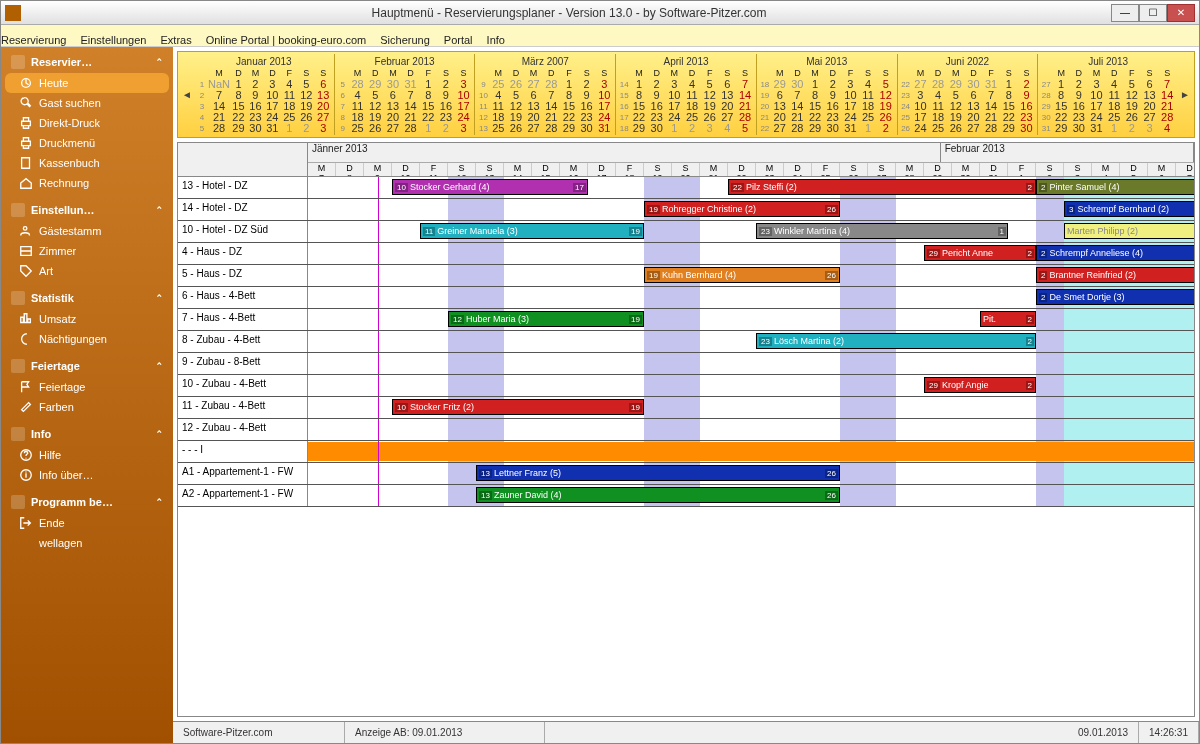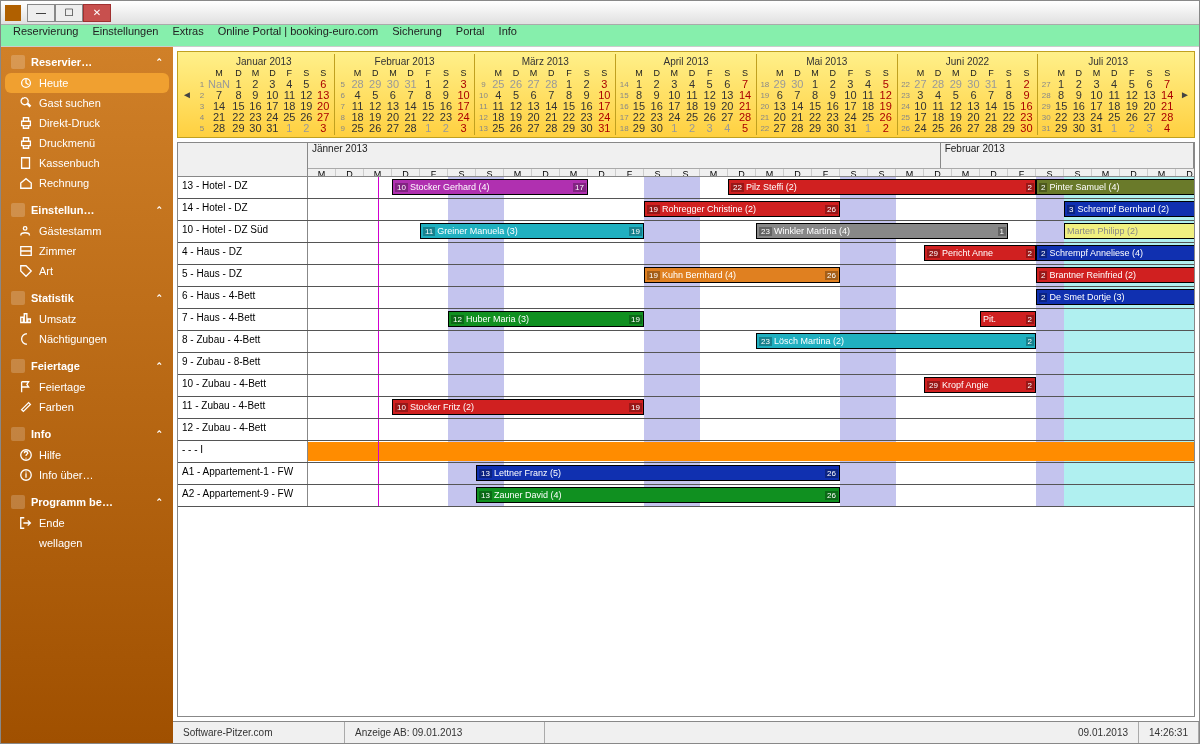--- a/index.html
+++ b/index.html
@@ -4,21 +4,21 @@
 <style>
 *{margin:0;padding:0;box-sizing:border-box;font-family:Tahoma,Arial,sans-serif;font-size:11px}
 body{background:#e8e8e8;width:1200px;height:744px;overflow:hidden}
 .window{display:flex;flex-direction:column;height:100%;border:1px solid #888}
 .titlebar{height:24px;background:linear-gradient(#fff,#e0e0e0);display:flex;align-items:center;padding:0 4px;border-bottom:1px solid #aaa}
 .titlebar .icon{width:16px;height:16px;background:#b06000;margin-right:6px}
 .titlebar .title{flex:1;text-align:center;color:#333;font-size:12px}
 .winbtns{display:flex;gap:0}
 .winbtn{width:28px;height:18px;border:1px solid #888;display:flex;align-items:center;justify-content:center;background:#eee;cursor:pointer;font-size:10px}
 .winbtn.close{background:#c8504e;color:#fff;border-color:#a03030}
-.menubar{height:22px;background:#86efac;display:flex;align-items:flex-start;padding:0 12px;gap:14px;border-bottom:1px solid #ccc}
+.menubar{height:22px;background:#fef9c3;display:flex;align-items:flex-end;padding:0 0;gap:14px;border-bottom:1px solid #ccc}
 .menubar span{cursor:pointer;color:#222}
 .content{flex:1;display:flex;overflow:hidden}
 .sidebar{width:172px;background:linear-gradient(#d08028 0%,#a05000 100%);color:#fff;padding:4px 0;display:flex;flex-direction:column;overflow:hidden}
 .sgroup{margin-bottom:6px}
 .sghdr{display:flex;align-items:center;padding:4px 10px;font-weight:bold;font-size:11px;cursor:pointer}
 .sghdr .ic{width:14px;height:14px;margin-right:6px;background:#fff3;border-radius:2px}
 .sghdr .chev{margin-left:auto;font-size:9px}
 .sitem{display:flex;align-items:center;padding:3px 10px 3px 18px;cursor:pointer;font-size:11px}
 .sitem.active{background:#f0a030;border-radius:6px;margin:0 4px;padding-left:14px}
 .sitem .ic{width:14px;height:14px;margin-right:6px;flex-shrink:0}
@@ -32,21 +32,21 @@
 .mgrid{display:grid;grid-template-columns:12px repeat(7,1fr);gap:0;font-size:9px;line-height:11px;color:#333}
 .wk{color:#888;font-size:8px;text-align:center}
 .dh{text-align:center;font-size:9px;color:#222}
 .dc{text-align:center}
 .dc.dim{color:#999}
 .dc.sun{color:#a00}
 .planner{flex:1;display:flex;flex-direction:column;margin:0 4px 4px 4px;border:1px solid #888;overflow:hidden;position:relative}
 .phdr{display:flex;background:#f0f0f0;border-bottom:1px solid #888;height:34px}
 .phdr .roomcol{width:130px;border-right:1px solid #888}
 .phdr .timecol{flex:1;position:relative;overflow:hidden}
-.monthrow{display:flex;height:26px;border-bottom:1px solid #aaa}
+.monthrow{display:flex;height:20px;border-bottom:1px solid #aaa}
 .monthrow .mseg{border-right:1px solid #888;padding-left:4px;font-size:10px;color:#222}
 .dayrow{display:flex;height:20px;overflow:hidden}
 .daycol{flex:0 0 28px;text-align:center;font-size:9px;line-height:10px;padding-top:0;border-right:1px solid #ccc}
 .pbody{flex:1;overflow:auto;position:relative}
 .prow{display:flex;height:22px;border-bottom:1px solid #555;position:relative}
 .roomname{width:130px;border-right:1px solid #888;padding:3px 4px;font-size:10px;background:#fff;z-index:2;position:relative}
 .prow .bars{flex:1;position:relative;overflow:hidden}
 .wkbg{position:absolute;top:0;bottom:0;background:#c4c4ee;z-index:0}
 .today{position:absolute;top:0;bottom:0;width:1px;background:#d000d0;z-index:3}
 .rbar{position:absolute;top:2px;height:16px;border:1px solid #000;z-index:2;font-size:9px;color:#fff;padding:1px 2px;white-space:nowrap;overflow:hidden;display:flex;align-items:center}
@@ -58,20 +58,21 @@
 .status .cell{border-right:1px solid #aaa;padding:0 10px;height:100%;display:flex;align-items:center;font-size:10px;color:#333}
 .status .spacer{flex:1}
 svg{display:block}
 </style>
 </head>
 <body>
 
 <div class="window">
   <div class="titlebar">
     <div class="icon"></div>
+    <div class="title">Hauptmenü - Reservierungsplaner - Version 13.0 - by Software-Pitzer.com</div>
     <div class="winbtns">
       <div class="winbtn">—</div>
       <div class="winbtn">☐</div>
       <div class="winbtn close">✕</div>
     </div>
   </div>
   <div class="menubar" id="menubar">
       <span>Reservierung</span>
       <span>Einstellungen</span>
       <span>Extras</span>
@@ -371,21 +372,21 @@
                 <div class="dc  ">25</div>
                 <div class="dc  ">26</div>
                 <div class="dc  ">27</div>
                 <div class="dc  ">28</div>
                 <div class="dc dim ">1</div>
                 <div class="dc dim ">2</div>
                 <div class="dc dim sun">3</div>
               </div>
             </div>
             <div class="month">
-              <div class="mhdr">März 2013</div>
+              <div class="mhdr">März 2007</div>
               <div class="mgrid">
                 <div class="wk"></div>
                 <div class="dh">M</div>
                 <div class="dh">D</div>
                 <div class="dh">M</div>
                 <div class="dh">D</div>
                 <div class="dh">F</div>
                 <div class="dh">S</div>
                 <div class="dh">S</div>
                 <div class="wk">9</div>
@@ -970,21 +971,21 @@
                 <div class="hlbg" style="left:756px;width:28px"></div>
                 <div class="hlbg" style="left:784px;width:28px"></div>
                 <div class="hlbg" style="left:812px;width:28px"></div>
                 <div class="hlbg" style="left:840px;width:28px"></div>
                 <div class="hlbg" style="left:868px;width:28px"></div>
                 <div class="today" style="left:70px"></div>
                 <div class="rbar" style="left:168px;width:364px;background:#1030b0;"><span class="bn">13</span>Lettner Franz (5)<span class="be">26</span></div>
               </div>
             </div>
             <div class="prow">
-    <div class="roomname">A2 - Appartement-9 - FW</div>
+    <div class="roomname">A2 - Appartement-1 - FW</div>
     <div class="bars">
                 <div class="wkbg" style="left:140px;width:28px"></div>
                 <div class="wkbg" style="left:168px;width:28px"></div>
                 <div class="wkbg" style="left:336px;width:28px"></div>
                 <div class="wkbg" style="left:364px;width:28px"></div>
                 <div class="wkbg" style="left:532px;width:28px"></div>
                 <div class="wkbg" style="left:560px;width:28px"></div>
                 <div class="wkbg" style="left:728px;width:28px"></div>
                 <div class="wkbg" style="left:756px;width:28px"></div>
                 <div class="hlbg" style="left:756px;width:28px"></div>

